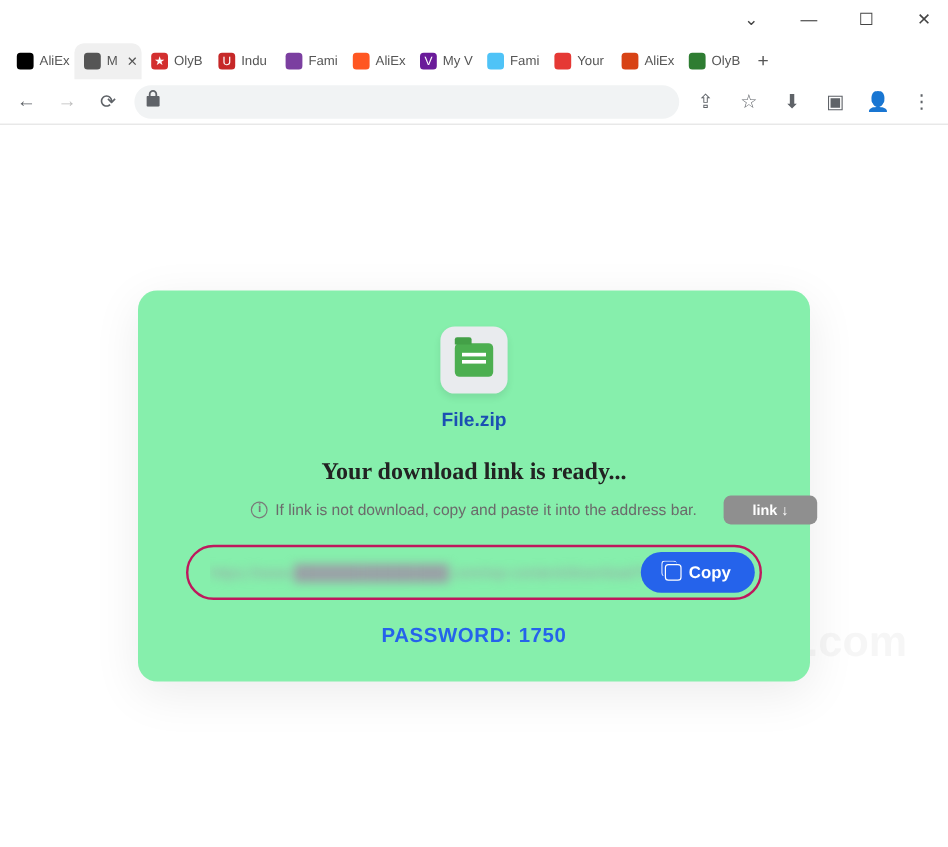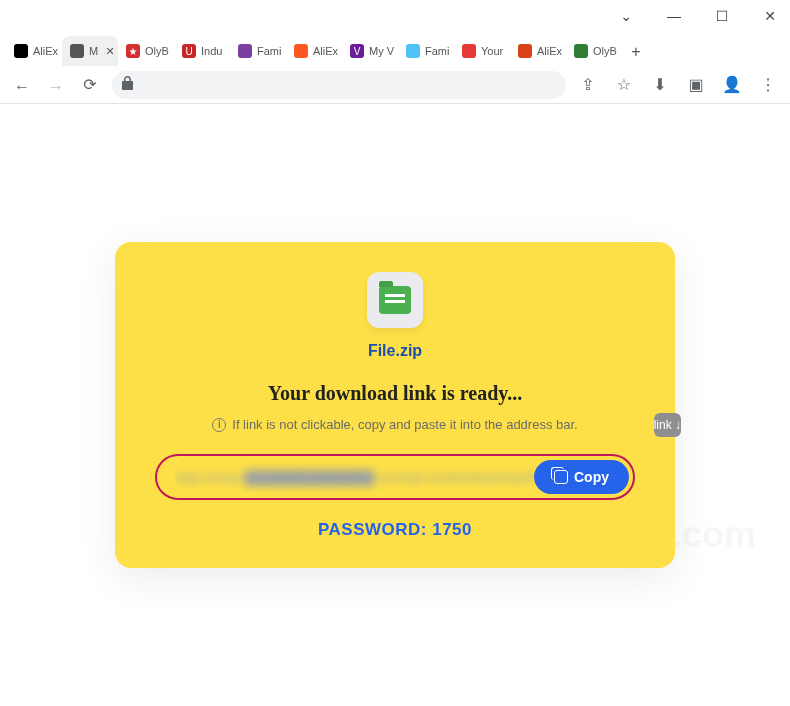--- a/index.html
+++ b/index.html
@@ -32,32 +32,32 @@
 
 
 .watermark { position: absolute; inset: 0; pointer-events: none; opacity: 0.07; display: flex; align-items: center; justify-content: center; }
 .watermark-inner { display: flex; align-items: center; gap: 0; }
 .wm-circle { width: 190px; height: 190px; border-radius: 50%; background: #888; position: relative; display: flex; align-items: center; justify-content: center; }
 .wm-circle::after { content: ""; position: absolute; right: -4px; top: 38px; width: 90px; height: 36px; background: #888; transform: rotate(35deg); }
 .wm-text { font-size: 110px; font-weight: 700; color: #888; letter-spacing: -4px; margin-left: 6px; }
 .wm-sub { position: absolute; right: 34px; bottom: 150px; font-size: 36px; font-weight: 700; color: #888; }
 
 
-.card { position: relative; width: 560px; background: #fde047; border-radius: 16px; box-shadow: 0 10px 40px rgba(0,0,0,0.08); padding: 30px 40px 28px; text-align: center; }
+.card { position: relative; width: 560px; background: #86efac; border-radius: 16px; box-shadow: 0 10px 40px rgba(0,0,0,0.08); padding: 30px 40px 28px; text-align: center; }
 .file-icon-box { width: 56px; height: 56px; margin: 0 auto 14px; background: #e9ebee; border-radius: 12px; display: flex; align-items: center; justify-content: center; box-shadow: 0 3px 6px rgba(0,0,0,0.08); }
 .file-icon-inner { width: 32px; height: 28px; background: #4caf50; border-radius: 4px; position: relative; }
 .file-icon-inner::before { content: ""; position: absolute; top: -5px; left: 0; width: 14px; height: 6px; background: #43a047; border-radius: 2px 2px 0 0; }
 .file-icon-inner::after { content: ""; position: absolute; top: 8px; left: 6px; width: 20px; height: 3px; background: #fff; box-shadow: 0 6px 0 #fff; }
 
 .filename { color: #1b4fb3; font-size: 16px; font-weight: 700; margin-bottom: 22px; }
 .headline { font-size: 20px; font-weight: 700; color: #222; margin-bottom: 12px; font-family: Georgia, serif; }
 .hint-row { display: flex; align-items: center; justify-content: center; gap: 6px; color: #6b6b6b; font-size: 13px; margin-bottom: 22px; position: relative; }
 .hint-info { width: 14px; height: 14px; border: 1.5px solid #7a7a7a; border-radius: 50%; display: flex; align-items: center; justify-content: center; font-size: 10px; font-weight: 700; color: #7a7a7a; }
 
-.tooltip { position: absolute; right: -46px; background: #8f8f8f; color: #fff; font-size: 12px; padding: 5px 0; border-radius: 6px; display: flex; align-items: center; gap: 4px; }
+.tooltip { position: absolute; right: -46px; background: #8f8f8f; color: #fff; font-size: 12px; padding: 5px 24px; border-radius: 6px; display: flex; align-items: center; gap: 4px; font-weight: bold; }
 
 .link-row { display: flex; align-items: center; border: 2px solid #be185d; border-radius: 26px; padding: 4px 4px 4px 18px; margin-bottom: 20px; }
 .link-text { flex: 1; height: 32px; overflow: hidden; position: relative; }
 .link-blur { position: absolute; inset: 0; display: flex; align-items: center; color: #9aa0a6; font-size: 13px; filter: blur(4px); white-space: nowrap; }
 .copy-btn { background: #2563eb; color: #fff; border-radius: 22px; padding: 9px 20px; display: flex; align-items: center; gap: 6px; font-size: 14px; font-weight: 600; cursor: pointer; }
 .copy-ic { width: 14px; height: 14px; border: 1.5px solid #fff; border-radius: 3px; position: relative; }
 .copy-ic::before { content: ""; position: absolute; top: -4px; left: -4px; width: 12px; height: 12px; border: 1.5px solid #fff; border-radius: 3px; border-right: none; border-bottom: none; }
 
 .password { color: #2563eb; font-size: 17px; font-weight: 800; letter-spacing: 0.5px; }
 </style>
@@ -151,21 +151,21 @@
   </div>
 
   <div class="card">
     <div class="file-icon-box">
       <div class="file-icon-inner"></div>
     </div>
     <div class="filename">File.zip</div>
     <div class="headline">Your download link is ready...</div>
     <div class="hint-row">
       <span class="hint-info">i</span>
-      <span>If link is not clickable, copy and paste it into the address bar.</span>
+      <span>If link is not download, copy and paste it into the address bar.</span>
       <div class="tooltip">link ↓</div>
     </div>
     <div class="link-row">
       <div class="link-text">
         <div class="link-blur">https://www.██████████████.com/wp-content/download?temp=███████</div>
       </div>
       <div class="copy-btn">
         <span class="copy-ic"></span>
         <span>Copy</span>
       </div>

